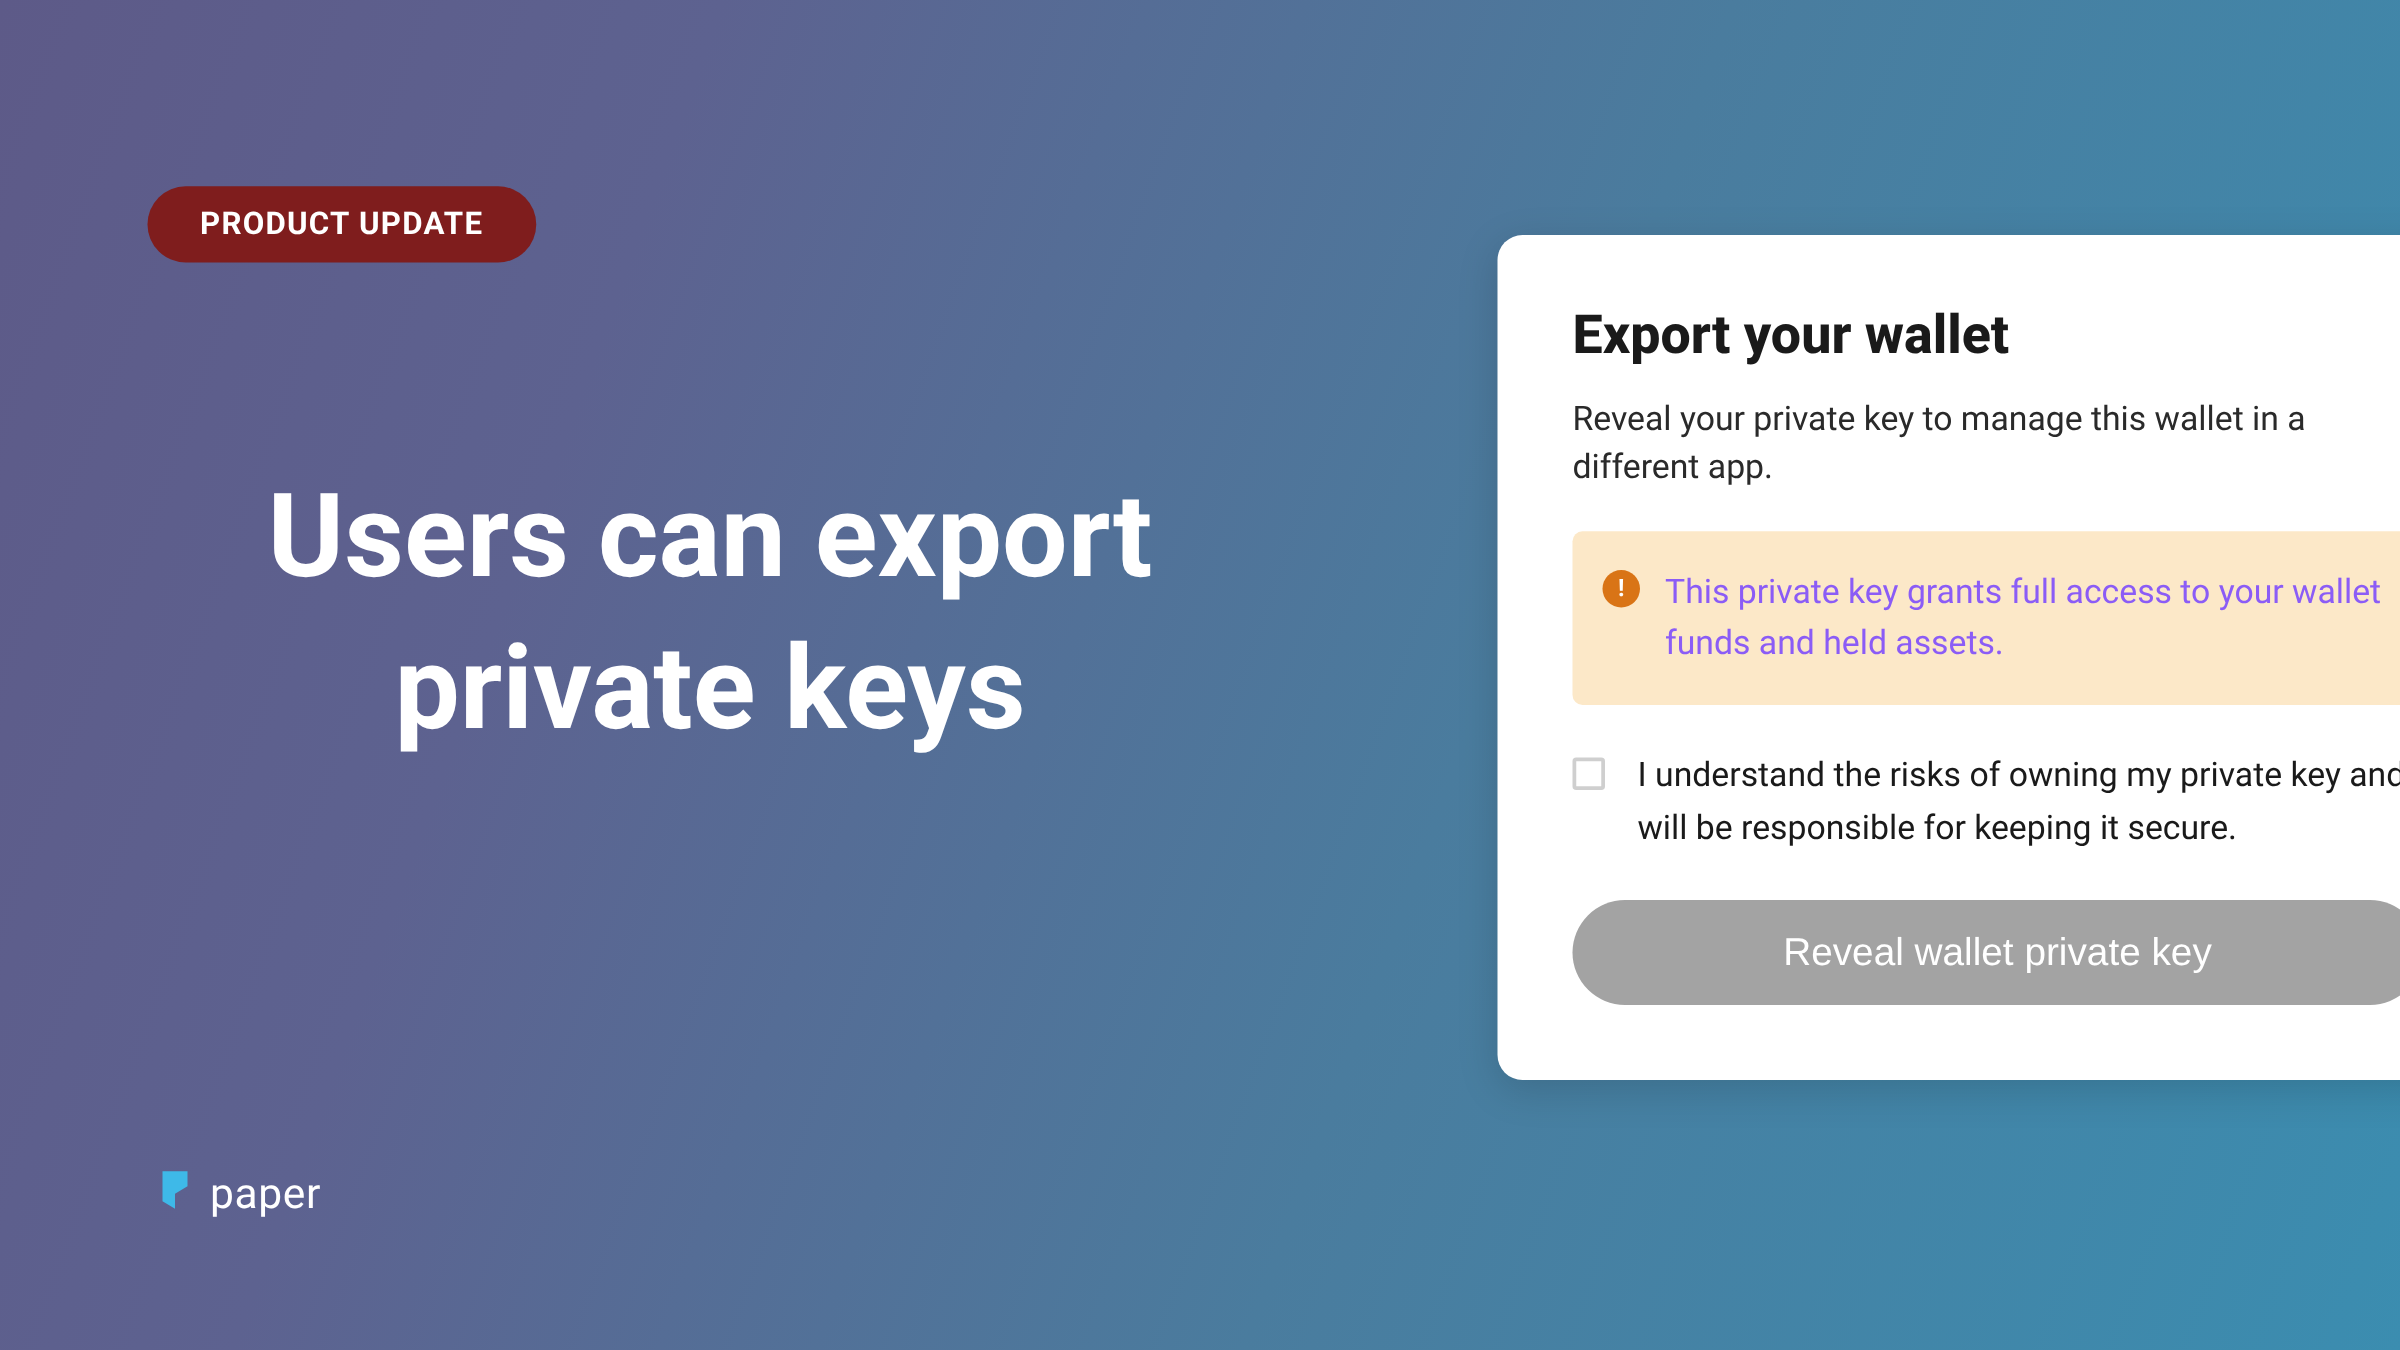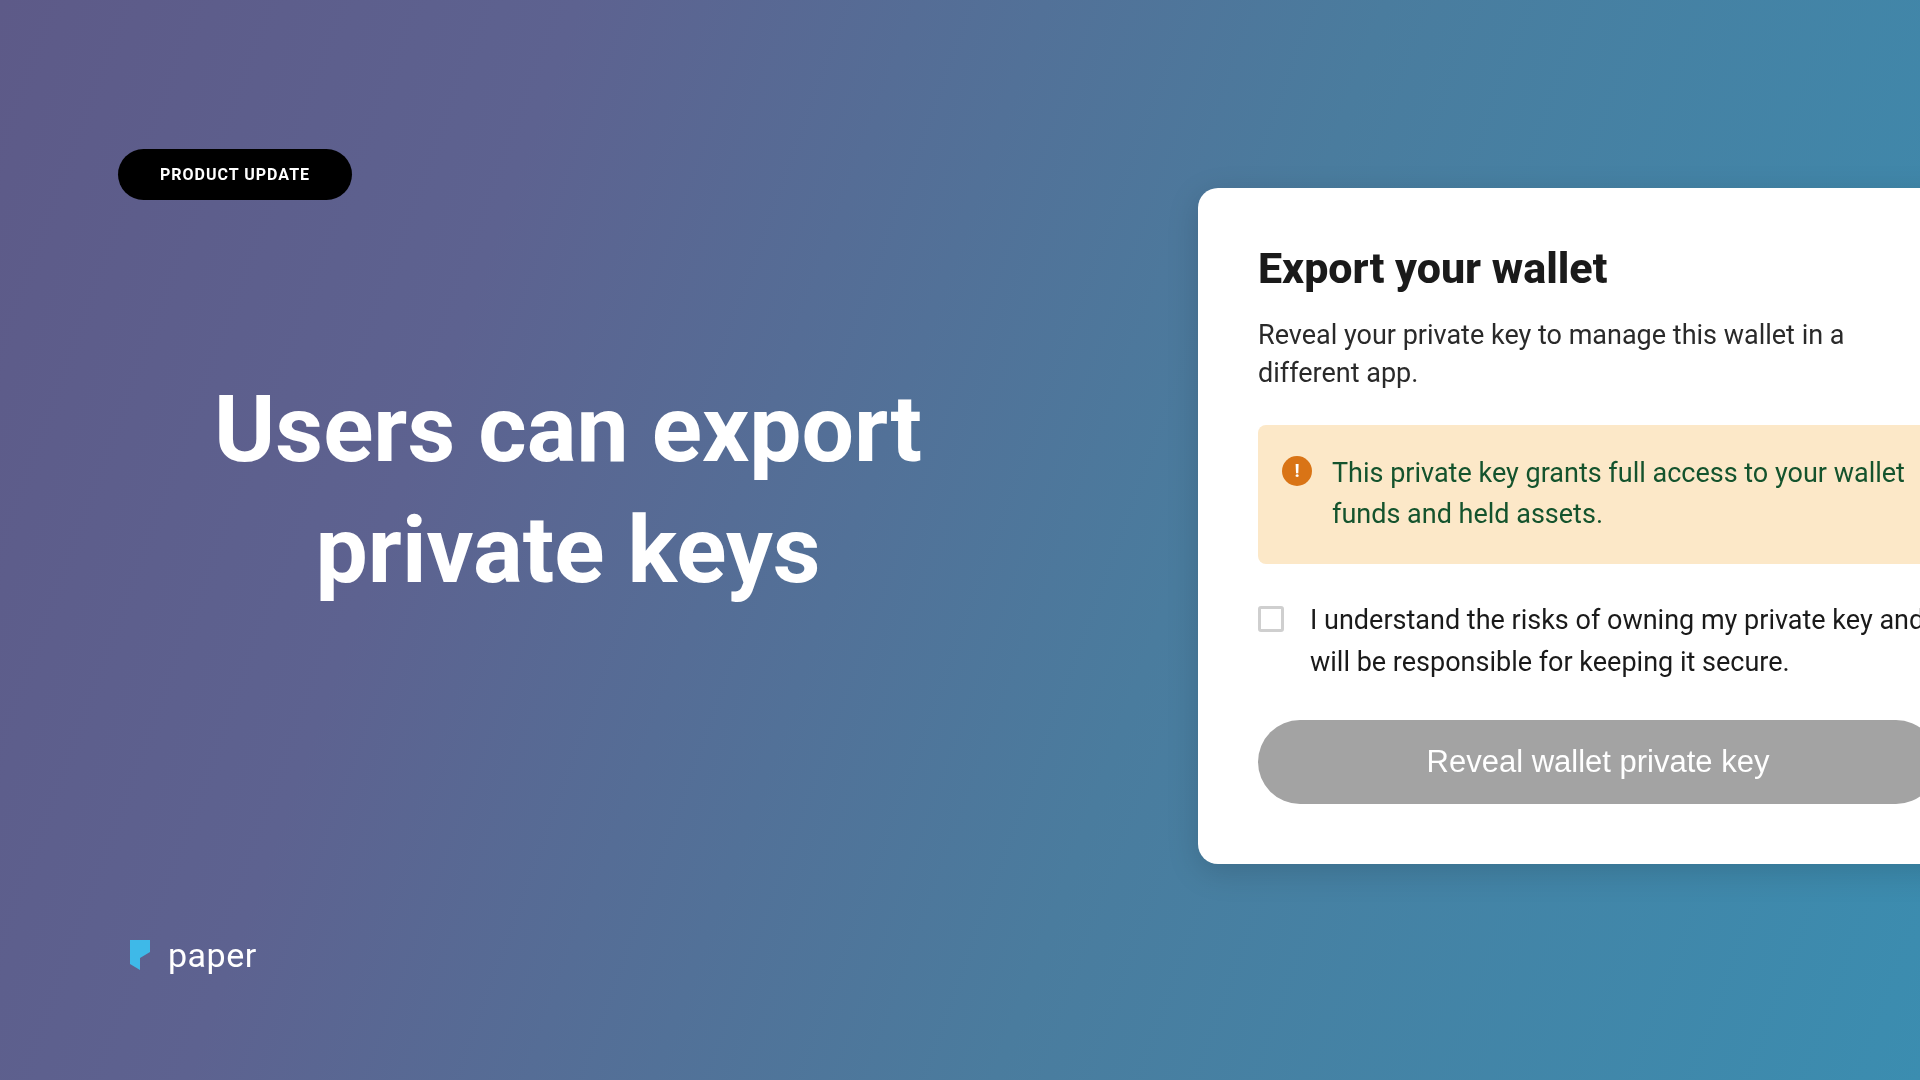--- a/index.html
+++ b/index.html
@@ -14,25 +14,25 @@
       overflow: hidden;
       font-family: -apple-system, BlinkMacSystemFont, 'Segoe UI', Roboto, sans-serif;
       background: linear-gradient(110deg, #5d5a88 0%, #5d6290 25%, #4a7c9e 60%, #3b8db0 100%);
       position: relative;
     }
     
     .badge {
       position: absolute;
       top: 149px;
       left: 118px;
-      background: #000000;
+      background: #7f1d1d;
       color: #ffffff;
       padding: 16px 42px;
       border-radius: 32px;
-      font-size: 16px;
+      font-size: 25px;
       font-weight: 700;
       letter-spacing: 1px;
     }
     
     .headline {
       position: absolute;
       top: 370px;
       left: 118px;
       color: #ffffff;
       font-size: 93px;
@@ -40,21 +40,20 @@
       line-height: 1.3;
       max-width: 900px;
       text-align: center;
     }
     
     .brand {
       position: absolute;
       bottom: 105px;
       left: 128px;
       display: flex;
-      align-items: center;
       gap: 16px;
       margin-top: 48px;
     }
     
     .brand-icon {
       width: 24px;
       height: 34px;
       position: relative;
     }
     
@@ -122,21 +121,21 @@
     .warning-title {
       font-size: 27px;
       font-weight: 700;
       color: #1a1a1a;
       margin-bottom: 4px;
       line-height: 1.35;
     }
     
     .warning-text {
       font-size: 27px;
-      color: #14532d;
+      color: #8b5cf6;
       line-height: 1.55;
     }
     
     .consent-row {
       display: flex;
       gap: 26px;
       margin-bottom: 36px;
       align-items: flex-start;
     }
     

